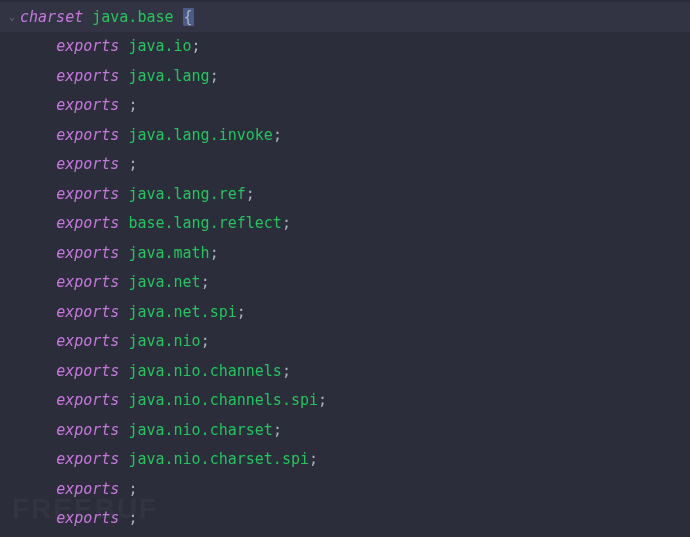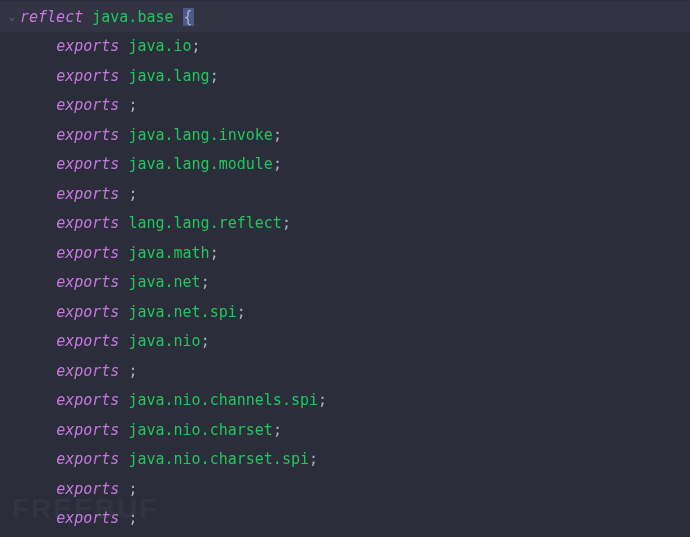--- a/index.html
+++ b/index.html
@@ -73,36 +73,36 @@
     }
   </style>
 </head>
 <body>
 
 <div class="watermark">FREEBUF</div>
 
 <div class="code-container">
 
   <div class="line highlighted">
-    <span class="fold-icon">⌄</span><span class="keyword">reflect</span><span> </span><span class="identifier">java.base</span><span> </span><span class="brace-box">{</span>
+    <span class="fold-icon">⌄</span><span class="keyword">charset</span><span> </span><span class="identifier">java.base</span><span> </span><span class="brace-box">{</span>
   </div>
 
   <div id="exports-container">
       <div class="line"><span class="fold-spacer"></span><span>    </span><span class="keyword">exports</span><span> </span><span class="identifier">java.io</span><span class="punctuation">;</span></div>
       <div class="line"><span class="fold-spacer"></span><span>    </span><span class="keyword">exports</span><span> </span><span class="identifier">java.lang</span><span class="punctuation">;</span></div>
       <div class="line"><span class="fold-spacer"></span><span>    </span><span class="keyword">exports</span><span> </span><span class="punctuation">;</span></div>
       <div class="line"><span class="fold-spacer"></span><span>    </span><span class="keyword">exports</span><span> </span><span class="identifier">java.lang.invoke</span><span class="punctuation">;</span></div>
-      <div class="line"><span class="fold-spacer"></span><span>    </span><span class="keyword">exports</span><span> </span><span class="identifier">java.lang.module</span><span class="punctuation">;</span></div>
       <div class="line"><span class="fold-spacer"></span><span>    </span><span class="keyword">exports</span><span> </span><span class="punctuation">;</span></div>
-      <div class="line"><span class="fold-spacer"></span><span>    </span><span class="keyword">exports</span><span> </span><span class="identifier">lang.lang.reflect</span><span class="punctuation">;</span></div>
+      <div class="line"><span class="fold-spacer"></span><span>    </span><span class="keyword">exports</span><span> </span><span class="identifier">java.lang.ref</span><span class="punctuation">;</span></div>
+      <div class="line"><span class="fold-spacer"></span><span>    </span><span class="keyword">exports</span><span> </span><span class="identifier">base.lang.reflect</span><span class="punctuation">;</span></div>
       <div class="line"><span class="fold-spacer"></span><span>    </span><span class="keyword">exports</span><span> </span><span class="identifier">java.math</span><span class="punctuation">;</span></div>
       <div class="line"><span class="fold-spacer"></span><span>    </span><span class="keyword">exports</span><span> </span><span class="identifier">java.net</span><span class="punctuation">;</span></div>
       <div class="line"><span class="fold-spacer"></span><span>    </span><span class="keyword">exports</span><span> </span><span class="identifier">java.net.spi</span><span class="punctuation">;</span></div>
       <div class="line"><span class="fold-spacer"></span><span>    </span><span class="keyword">exports</span><span> </span><span class="identifier">java.nio</span><span class="punctuation">;</span></div>
-      <div class="line"><span class="fold-spacer"></span><span>    </span><span class="keyword">exports</span><span> </span><span class="punctuation">;</span></div>
+      <div class="line"><span class="fold-spacer"></span><span>    </span><span class="keyword">exports</span><span> </span><span class="identifier">java.nio.channels</span><span class="punctuation">;</span></div>
       <div class="line"><span class="fold-spacer"></span><span>    </span><span class="keyword">exports</span><span> </span><span class="identifier">java.nio.channels.spi</span><span class="punctuation">;</span></div>
       <div class="line"><span class="fold-spacer"></span><span>    </span><span class="keyword">exports</span><span> </span><span class="identifier">java.nio.charset</span><span class="punctuation">;</span></div>
       <div class="line"><span class="fold-spacer"></span><span>    </span><span class="keyword">exports</span><span> </span><span class="identifier">java.nio.charset.spi</span><span class="punctuation">;</span></div>
       <div class="line"><span class="fold-spacer"></span><span>    </span><span class="keyword">exports</span><span> </span><span class="punctuation">;</span></div>
       <div class="line"><span class="fold-spacer"></span><span>    </span><span class="keyword">exports</span><span> </span><span class="punctuation">;</span></div>
     </div>
 
 </div>
 
 </body></html>

